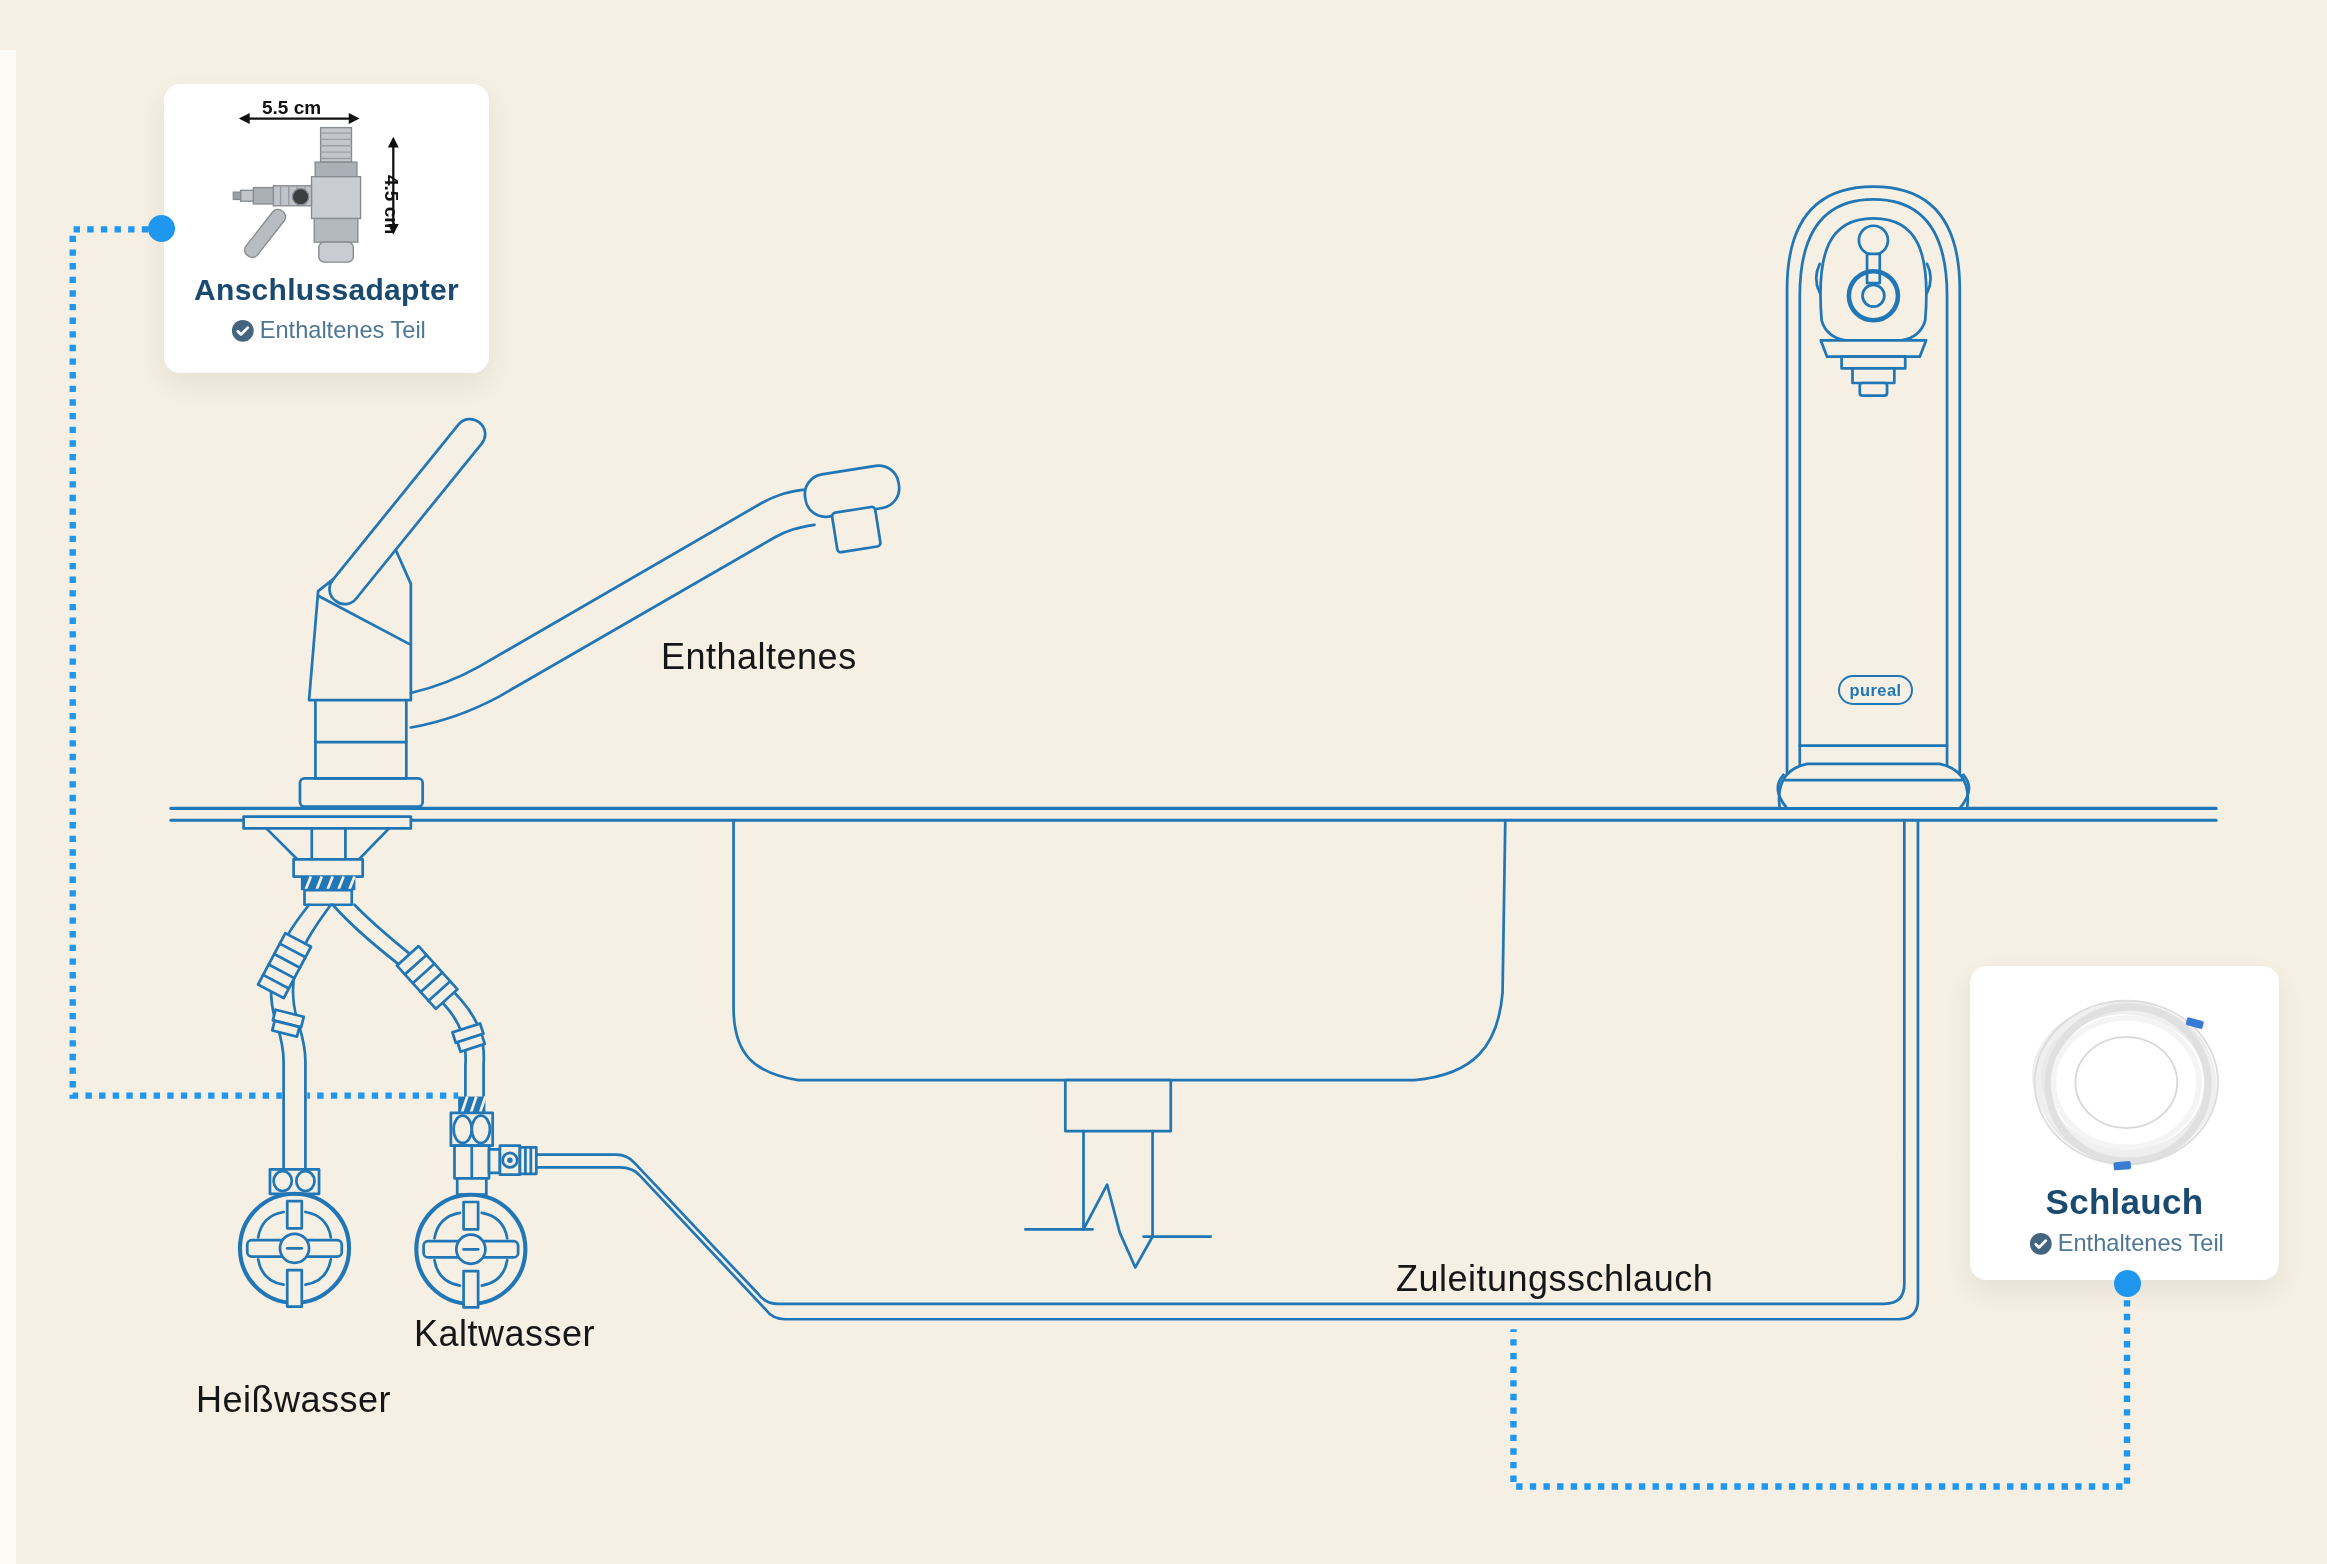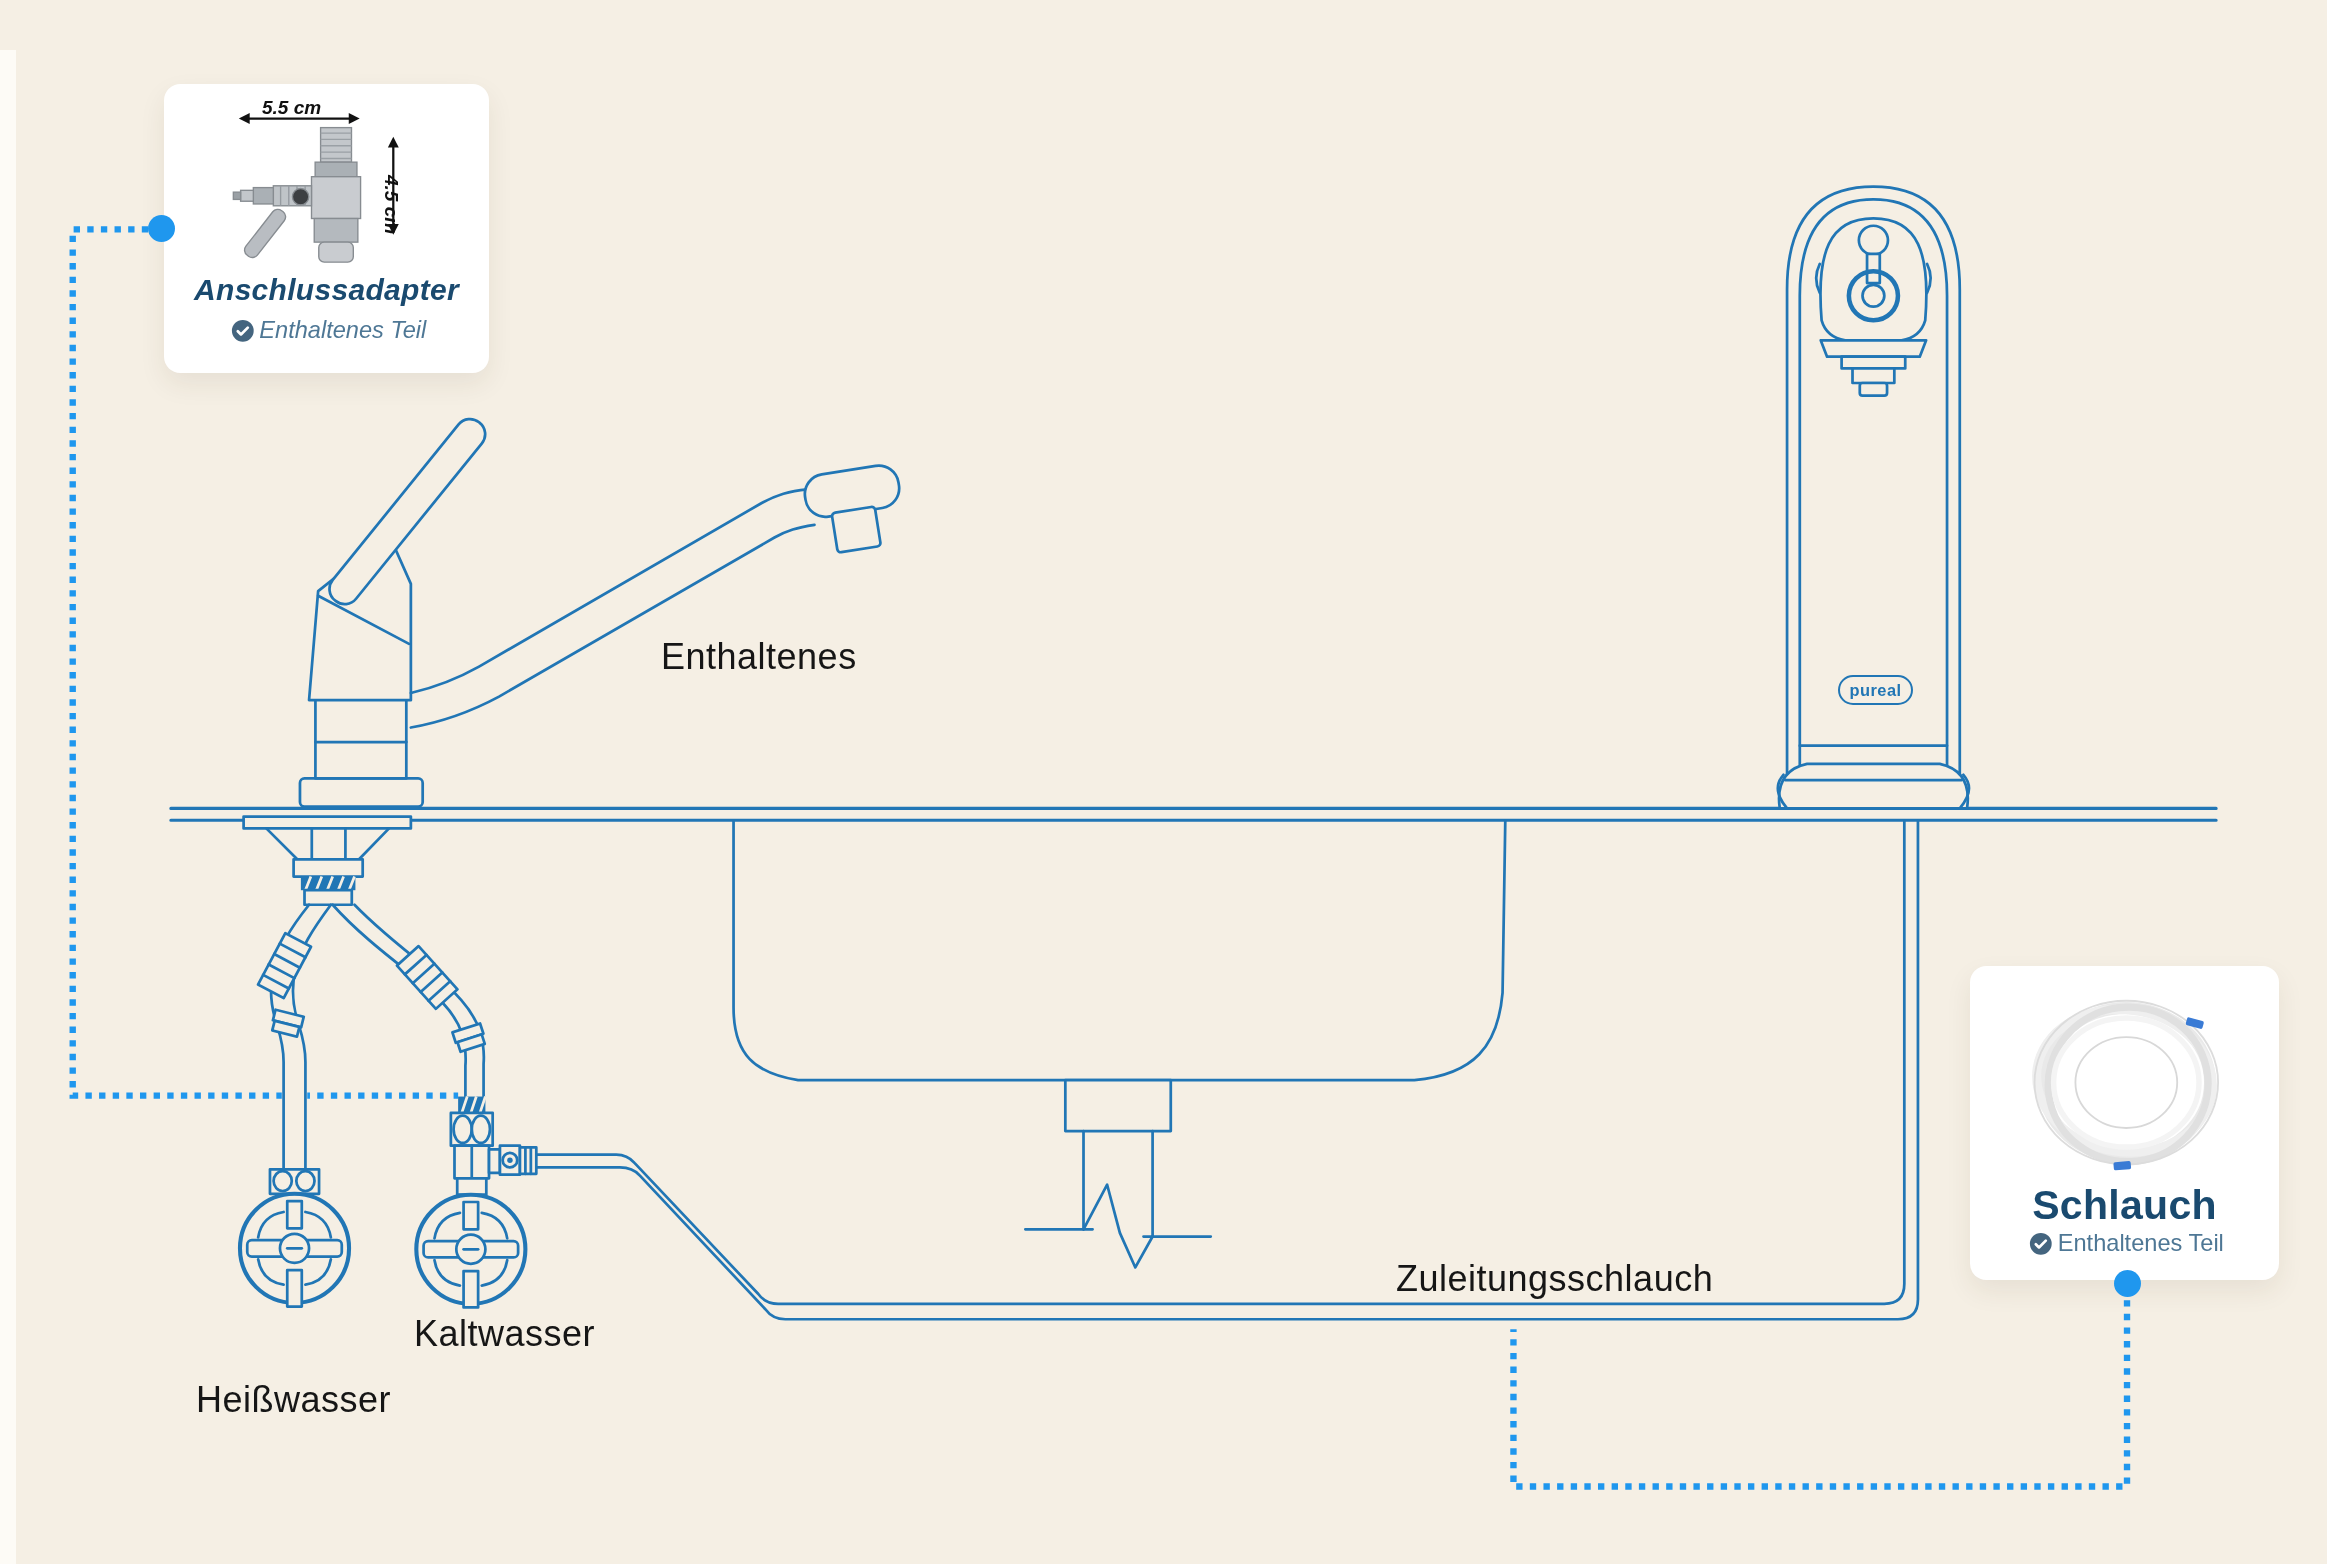--- a/index.html
+++ b/index.html
@@ -171,21 +171,21 @@
     </g>
   </svg>
 
   <div class="dlabel" style="left:661px;top:636px;">Enthaltenes</div>
   <div class="dlabel" style="left:196px;top:1379px;">Heißwasser</div>
   <div class="dlabel" style="left:414px;top:1313px;">Kaltwasser</div>
   <div class="dlabel" style="left:1396px;top:1258px;">Zuleitungsschlauch</div>
 
   <div class="brand-pill">pureal</div>
 
-  <div class="card" style="left:164px;top:84px;width:325px;height:289px;font-style:italic;">
+  <div class="card" style="left:164px;top:84px;width:325px;height:289px;">
     <svg width="325" height="289" viewBox="0 0 357 318" style="position:absolute;left:0;top:0;">
 
       <g stroke="#111" stroke-width="2.5" fill="#111">
         <line x1="88" y1="38" x2="209" y2="38"></line>
         <path d="M82,38 l12,-6 v12 Z" stroke="none"></path>
         <path d="M215,38 l-12,-6 v12 Z" stroke="none"></path>
       </g>
 
       <g stroke="#111" stroke-width="2.5" fill="#111">
         <line x1="252" y1="64" x2="252" y2="160"></line>
@@ -227,21 +227,21 @@
         <ellipse cx="172" cy="128" rx="92" ry="82" stroke="#e9e9e9" stroke-width="13"></ellipse>
         <ellipse cx="170" cy="126" rx="97" ry="78" stroke="#efefef" stroke-width="10" transform="rotate(8 170 126)"></ellipse>
         <ellipse cx="174" cy="130" rx="88" ry="85" stroke="#e0e0e0" stroke-width="8" transform="rotate(-7 174 130)"></ellipse>
         <ellipse cx="172" cy="128" rx="80" ry="71" stroke="#f4f4f4" stroke-width="6"></ellipse>
         <ellipse cx="172" cy="128" rx="101" ry="90" stroke="#dcdcdc" stroke-width="2"></ellipse>
         <ellipse cx="172" cy="128" rx="56" ry="50" stroke="#d8d8d8" stroke-width="2"></ellipse>
       </g>
       <rect x="238" y="58" width="19" height="9" rx="2" fill="#3a7bd5" transform="rotate(15 247 62)"></rect>
       <rect x="158" y="215" width="19" height="9" rx="2" fill="#3a7bd5" transform="rotate(-5 167 219)"></rect>
     </svg>
-    <div class="title" style="top:216px;font-size:41px;">Schlauch</div>
+    <div class="title" style="top:216px;font-size:35px;">Schlauch</div>
     <div class="badge" style="top:264px;">
       <svg width="23.6" height="23.6" viewBox="0 0 26 26">
         <circle cx="13" cy="13" r="12" fill="var(--badge-icon-bg)"></circle>
         <path d="M7.5,13.5 L11,17 L18.5,9.5" stroke="#fff" stroke-width="3" fill="none" stroke-linecap="round" stroke-linejoin="round"></path>
       </svg>
       <span>Enthaltenes Teil</span>
     </div>
   </div>
 
   <div class="conn-dot" style="left:148px;top:215px;"></div>

